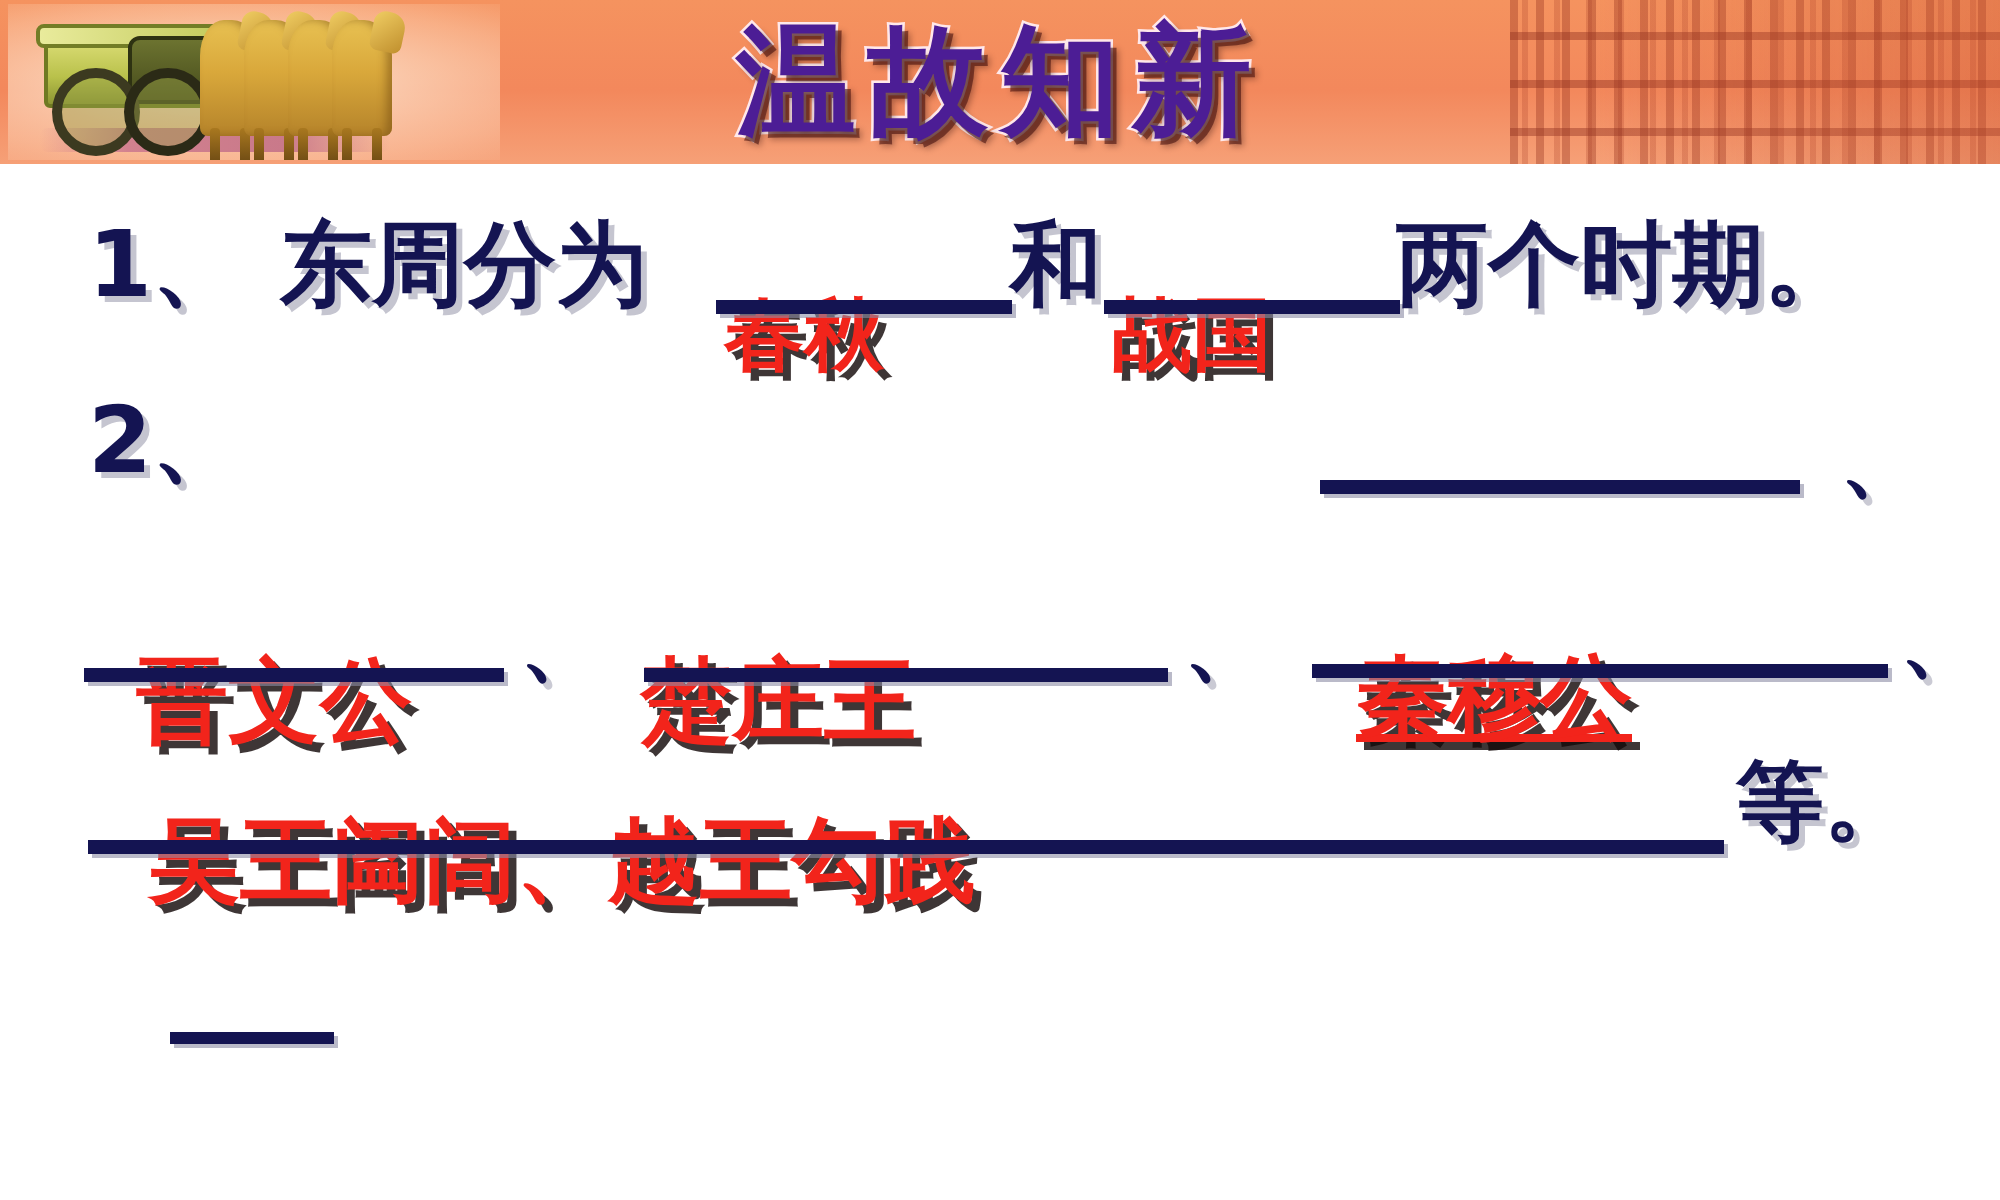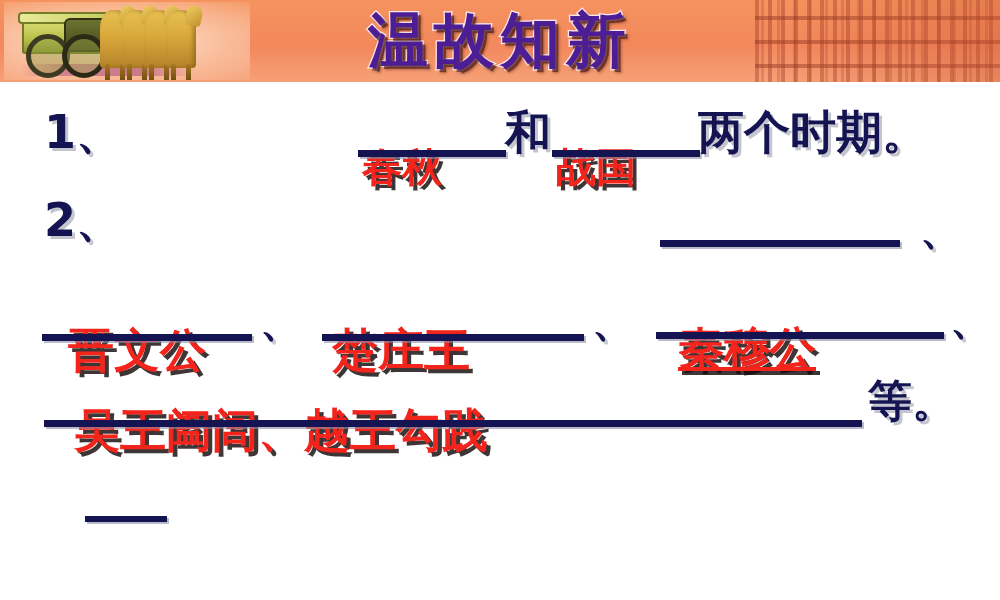--- a/index.html
+++ b/index.html
@@ -262,20 +262,21 @@
       </div>
   </div>
 
   <div id="banner-title">温故知新</div>
 </div>
 
 <div id="slide-body">
 
   <div class="qline navy" style="left:44px; top:20px; font-size:46px;">1、</div>
 
+  <div class="qline navy" style="left:140px; top:20px; font-size:46px;">东周分为</div>
 
   <div class="answer" style="left:362px; top:10px; font-size:40px;">春秋</div>
   <div class="blank" style="left:358px; top:68px; width:148px;"></div>
 
   <div class="qline navy" style="left:505px; top:20px; font-size:46px;">和</div>
 
   <div class="answer" style="left:556px; top:10px; font-size:40px;">战国</div>
   <div class="blank" style="left:552px; top:68px; width:148px;"></div>
 
   <div class="qline navy" style="left:698px; top:20px; font-size:46px;">两个时期。</div>
@@ -283,21 +284,21 @@
   <div class="qline navy" style="left:44px; top:108px; font-size:46px;">2、</div>
 
 
   <div class="blank" style="left:660px; top:158px; width:240px;"></div>
   <div class="sep" style="left:920px; top:120px; font-size:42px;">、</div>
 
   <div class="answer" style="left:68px; top:190px; font-size:46px;">晋文公</div>
   <div class="blank" style="left:42px; top:252px; width:210px;"></div>
   <div class="sep" style="left:260px; top:212px; font-size:42px;">、</div>
 
-  <div class="answer" style="left:332px; top:190px; font-size:46px;text-align:right;">楚庄王</div>
+  <div class="answer" style="left:320px; top:190px; font-size:46px;text-align:right;">楚庄王</div>
   <div class="blank" style="left:322px; top:252px; width:262px;"></div>
   <div class="sep" style="left:592px; top:212px; font-size:42px;">、</div>
 
   <div class="answer" style="left:678px; top:188px; font-size:46px;text-decoration:underline;">秦穆公</div>
   <div class="blank" style="left:656px; top:250px; width:288px;"></div>
   <div class="sep" style="left:950px; top:210px; font-size:42px;">、</div>
 
   <div class="answer" style="left:74px; top:270px; font-size:46px;">吴王阖闾、越王勾践</div>
   <div class="blank" style="left:44px; top:338px; width:818px;"></div>
 

